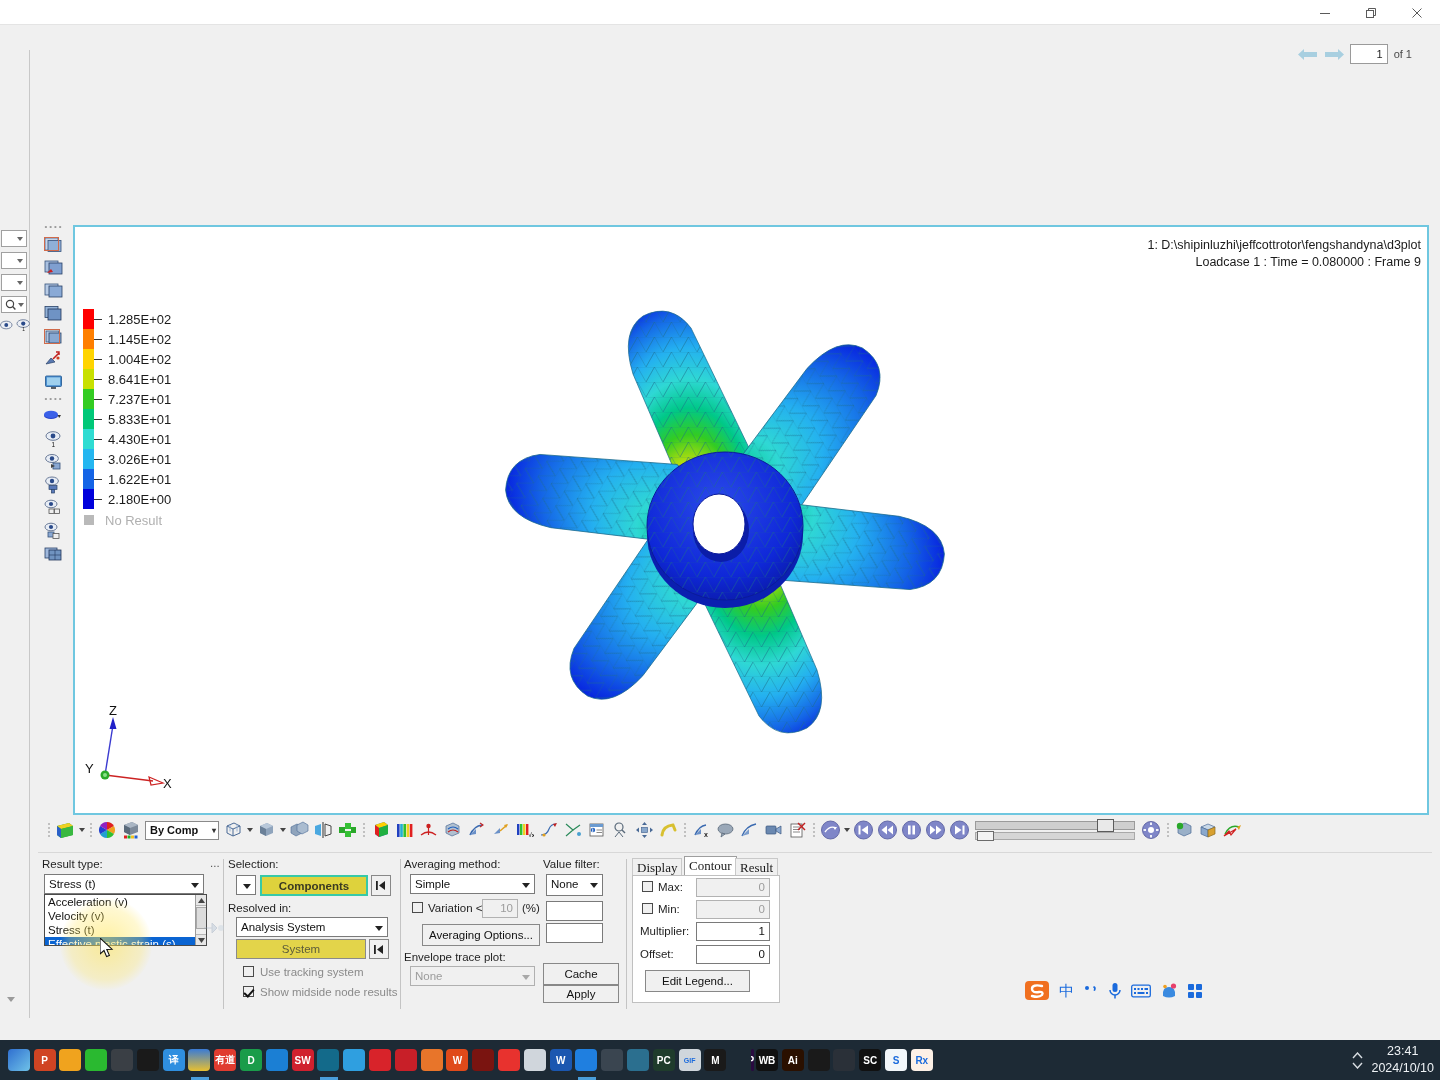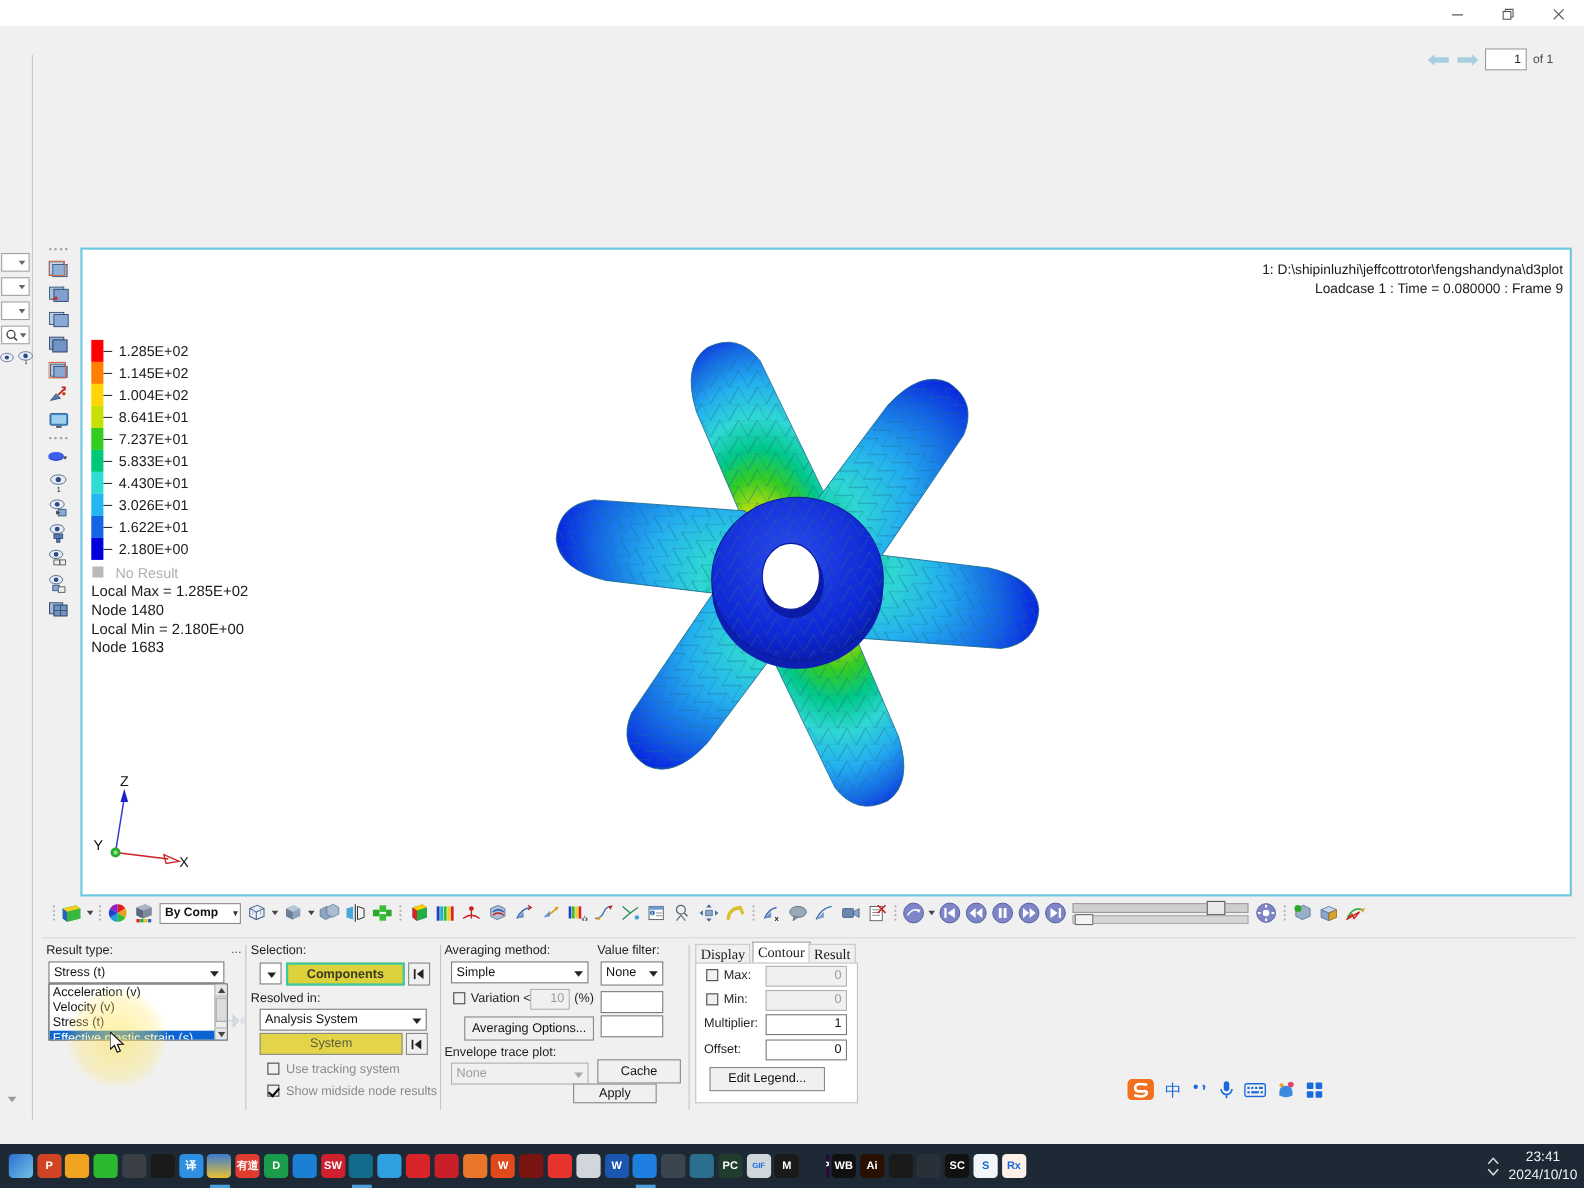--- a/index.html
+++ b/index.html
@@ -451,26 +451,20 @@
         <div class="legswatch" style="background:#0000dc"></div>
         <div class="legtick"></div>
         <div class="leglabel">2.180E+00</div>
       </div>
       <div class="noresult">
         <div class="sw"></div>
         <div class="lb">No Result</div>
       </div>
     </div>
 
-    <div class="minmax">
-      <div>Local Max =  1.285E+02</div>
-      <div>Node 1480</div>
-      <div>Local Min =  2.180E+00</div>
-      <div>Node 1683</div>
-    </div>
 
     <div class="triad">
       <svg width="110" height="100" viewBox="0 0 110 100">
         <line x1="22" y1="72" x2="30" y2="22" stroke="#3a3ad0" stroke-width="1.4"></line>
         <polygon points="30,14 26.5,26 33.5,26" fill="#2020c8"></polygon>
         <line x1="22" y1="72" x2="70" y2="78" stroke="#cc2222" stroke-width="1.4"></line>
         <polygon points="80,80 66,74 68,82" fill="none" stroke="#cc2222" stroke-width="1.2"></polygon>
         <circle cx="22" cy="72" r="4.5" fill="#2aaa2a"></circle>
         <circle cx="22" cy="72" r="2" fill="#88e088"></circle>
         <text x="26" y="12" font-size="13" fill="#111" font-family="Liberation Sans, sans-serif">Z</text>
@@ -986,21 +980,21 @@
     </div>
 
     <div class="pnl-label" style="left:505px; top:5px">Value filter:</div>
     <div class="combo" style="left:508px; top:21px; width:57px; height:22px">
       <span>None</span>
     </div>
     <div class="txtbox" style="left:508px; top:48px; width:57px; height:20px"></div>
     <div class="txtbox" style="left:508px; top:70px; width:57px; height:20px"></div>
 
     <div class="gbtn" style="left:505px; top:110px; width:76px; height:22px">Cache</div>
-    <div class="gbtn" style="left:483px; top:132px; width:76px; height:18px">Apply</div>
+    <div class="gbtn" style="left:505px; top:132px; width:76px; height:18px">Apply</div>
 
     <div class="vdiv" style="left:588px; top:6px; height:150px"></div>
 
     <div class="tabbtn" style="left:594px; top:5px">Display</div>
     <div class="tabbtn sel" style="left:646px; top:3px">Contour</div>
     <div class="tabbtn" style="left:697px; top:5px">Result</div>
 
     <div class="tabpane" style="left:594px; top:22px; width:148px; height:128px; background:#fff"></div>
 
     <div class="chk" style="left:604px; top:28px"></div>

